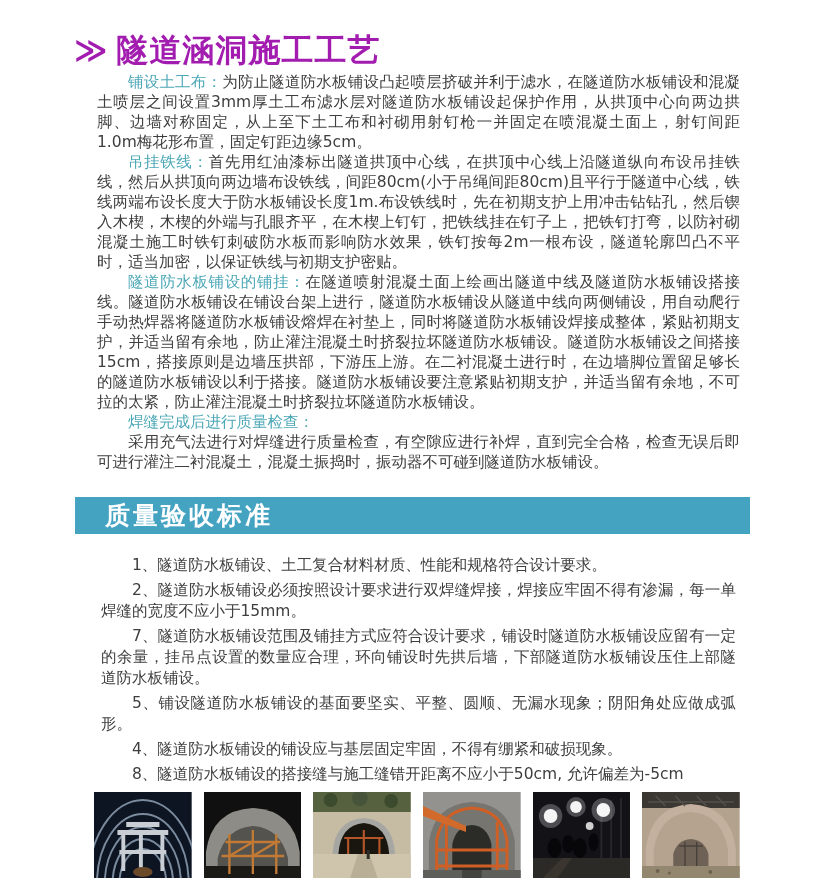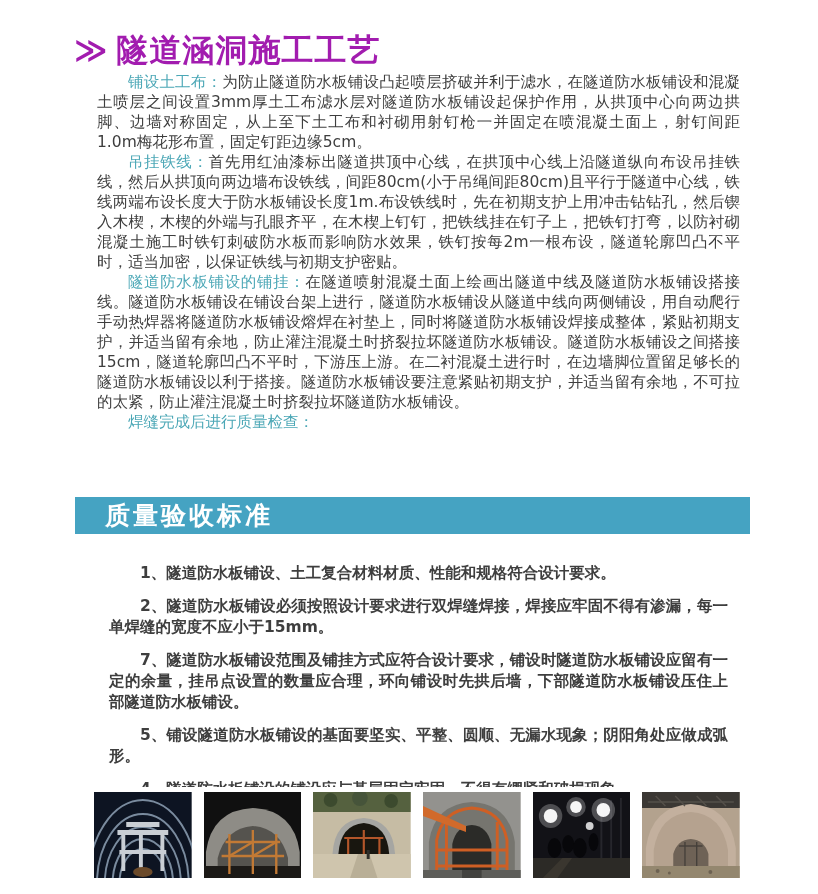--- a/index.html
+++ b/index.html
@@ -31,43 +31,44 @@
     background:#45a3c2;color:#ffffff;
     font-size:25px;font-weight:bold;letter-spacing:3px;
     line-height:37px;padding-left:30px;box-sizing:border-box;
   }
   
   .standards{
     position:absolute;left:97px;top:551px;width:643px;height:236px;
     font-size:15.5px;line-height:21px;color:#3e3e3e;
     text-align:justify;overflow:hidden;
   }
-  .standards p{margin:12px;text-indent:2em;font-weight:bold;}
+  .standards p{margin:4px;text-indent:2em;}
   
   .photos{
     position:absolute;left:94px;top:792px;width:646px;height:86px;
     display:flex;gap:12px;
   }
   .photos figure{margin:0;width:97px;height:86px;flex:1 1 auto;overflow:hidden;}
   .photos svg{display:block;width:100%;height:100%;}
 </style>
 </head>
 <body>
 
 <div class="page">
 
   <h1 class="title">
     <span class="marker">≫</span><span>隧道涵洞施工工艺</span>
   </h1>
 
   <div class="content">
     <p><span class="term">铺设土工布：</span><span>为防止隧道防水板铺设凸起喷层挤破并利于滤水，在隧道防水板铺设和混凝土喷层之间设置3mm厚土工布滤水层对隧道防水板铺设起保护作用，从拱顶中心向两边拱脚、边墙对称固定，从上至下土工布和衬砌用射钉枪一并固定在喷混凝土面上，射钉间距1.0m梅花形布置，固定钉距边缘5cm。</span></p>
     <p><span class="term">吊挂铁线：</span><span>首先用红油漆标出隧道拱顶中心线，在拱顶中心线上沿隧道纵向布设吊挂铁线，然后从拱顶向两边墙布设铁线，间距80cm(小于吊绳间距80cm)且平行于隧道中心线，铁线两端布设长度大于防水板铺设长度1m.布设铁线时，先在初期支护上用冲击钻钻孔，然后锲入木楔，木楔的外端与孔眼齐平，在木楔上钉钉，把铁线挂在钉子上，把铁钉打弯，以防衬砌混凝土施工时铁钉刺破防水板而影响防水效果，铁钉按每2m一根布设，隧道轮廓凹凸不平时，适当加密，以保证铁线与初期支护密贴。</span></p>
-    <p><span class="term">隧道防水板铺设的铺挂：</span><span>在隧道喷射混凝土面上绘画出隧道中线及隧道防水板铺设搭接线。隧道防水板铺设在铺设台架上进行，隧道防水板铺设从隧道中线向两侧铺设，用自动爬行手动热焊器将隧道防水板铺设熔焊在衬垫上，同时将隧道防水板铺设焊接成整体，紧贴初期支护，并适当留有余地，防止灌注混凝土时挤裂拉坏隧道防水板铺设。隧道防水板铺设之间搭接15cm，隧道轮廓凹凸不平时，下游压上游。在二衬混凝土进行时，在边墙脚位置留足够长的隧道防水板铺设以利于搭接。隧道防水板铺设要注意紧贴初期支护，并适当留有余地，不可拉的太紧，防止灌注混凝土时挤裂拉坏隧道防水板铺设。</span></p>
+    <p><span class="term">隧道防水板铺设的铺挂：</span><span>在隧道喷射混凝土面上绘画出隧道中线及隧道防水板铺设搭接线。隧道防水板铺设在铺设台架上进行，隧道防水板铺设从隧道中线向两侧铺设，用自动爬行手动热焊器将隧道防水板铺设熔焊在衬垫上，同时将隧道防水板铺设焊接成整体，紧贴初期支护，并适当留有余地，防止灌注混凝土时挤裂拉坏隧道防水板铺设。隧道防水板铺设之间搭接15cm，搭接原则是边墙压拱部，下游压上游。在二衬混凝土进行时，在边墙脚位置留足够长的隧道防水板铺设以利于搭接。隧道防水板铺设要注意紧贴初期支护，并适当留有余地，不可拉的太紧，防止灌注混凝土时挤裂拉坏隧道防水板铺设。</span></p>
     <p><span class="term">焊缝完成后进行质量检查：</span></p>
+    <p><span>采用充气法进行对焊缝进行质量检查，有空隙应进行补焊，直到完全合格，检查无误后即可进行灌注二衬混凝土，混凝土振捣时，振动器不可碰到隧道防水板铺设。</span></p>
   </div>
 
   <div class="banner">
     <span>质量验收标准</span>
   </div>
 
   <div class="standards">
     <p>1、隧道防水板铺设、土工复合材料材质、性能和规格符合设计要求。</p>
     <p>2、隧道防水板铺设必须按照设计要求进行双焊缝焊接，焊接应牢固不得有渗漏，每一单焊缝的宽度不应小于15mm。</p>
     <p>7、隧道防水板铺设范围及铺挂方式应符合设计要求，铺设时隧道防水板铺设应留有一定的余量，挂吊点设置的数量应合理，环向铺设时先拱后墙，下部隧道防水板铺设压住上部隧道防水板铺设。</p>

